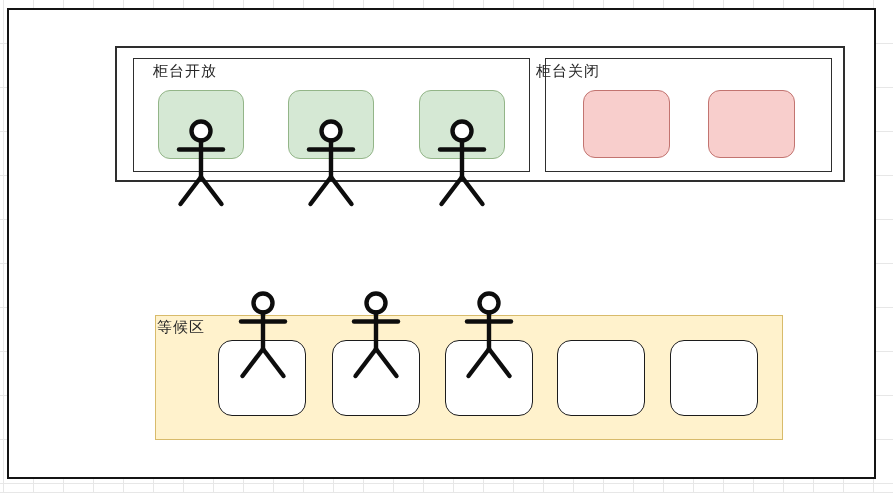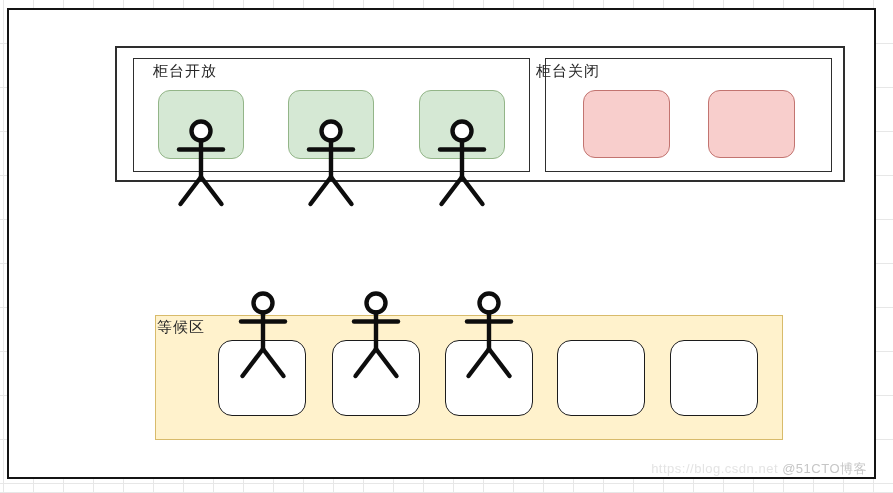--- a/index.html
+++ b/index.html
@@ -139,18 +139,14 @@
   <svg class="person p-wait-1">
       <use href="#person"></use>
     </svg>
   <svg class="person p-wait-2">
       <use href="#person"></use>
     </svg>
   <svg class="person p-wait-3">
       <use href="#person"></use>
     </svg>
 
-  <div class="watermark">
-    <span class="wm-url">https://blog.csdn.net</span>
-    <span class="wm-handle">@51CTO博客</span>
-  </div>
 
 </div>
 
 </body></html>

